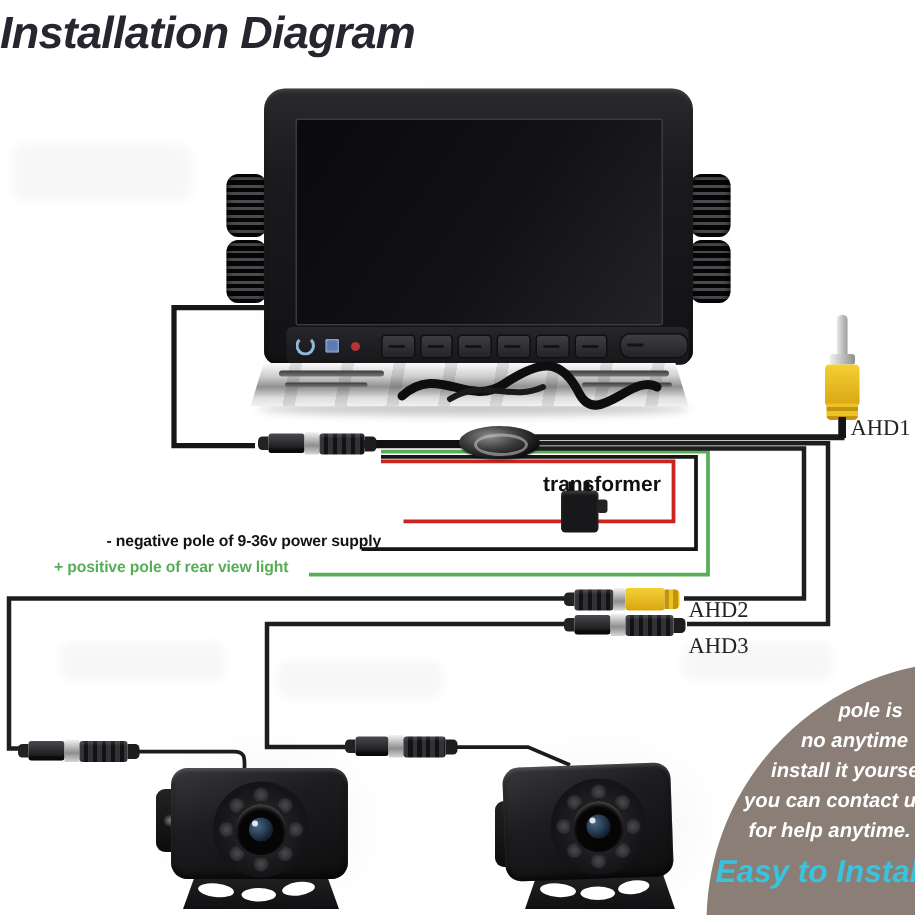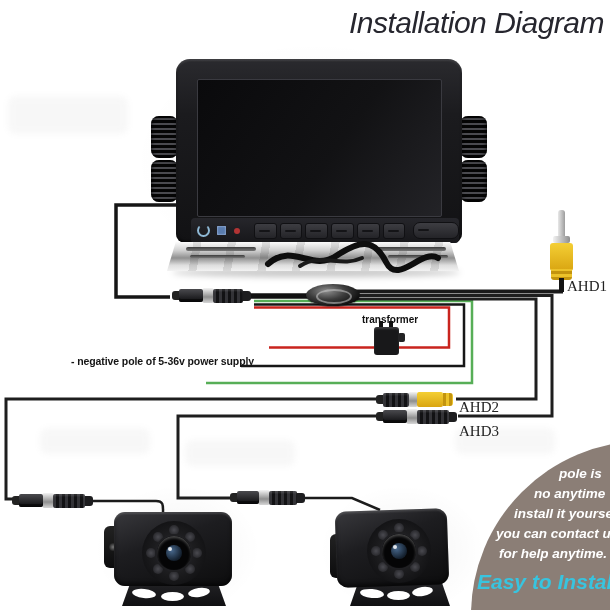--- a/index.html
+++ b/index.html
@@ -1,21 +1,21 @@
 <!DOCTYPE html>
 <html><head>
 <meta charset="utf-8">
 <style>
   html,body{margin:0;padding:0;background:#fff;}
   #stage{position:relative;width:610px;height:610px;background:#fff;overflow:hidden;
          font-family:"Liberation Sans",sans-serif;}
   .abs{position:absolute;}
 
   
-  .title{left:0;top:6px;width:604px;text-align:right;font-size:30px;font-weight:normal;
+  .title{left:0;top:6px;width:604px;text-align:left;font-size:30px;font-weight:bold;
          font-style:italic;color:#26262e;letter-spacing:-.5px;}
 
   
   .backdrop{background:radial-gradient(closest-side,rgba(0,0,0,.05),rgba(0,0,0,0));border-radius:50%;}
   .smudge{background:#9a9a9a;opacity:.07;filter:blur(3px);border-radius:8px;}
 
   
   .mon-body{left:176px;top:59px;width:286px;height:184px;border-radius:14px 14px 9px 9px;
     background:linear-gradient(180deg,#2a2a2e 0%,#1b1b1e 30%,#121214 100%);
     box-shadow:inset 0 2px 2px rgba(255,255,255,.10), inset 0 -2px 3px rgba(0,0,0,.6);}
@@ -59,21 +59,21 @@
     box-shadow:inset 0 2px 2px rgba(255,255,255,.12);}
   .av-capR{width:8px;height:10px;background:#1d1d1f;border-radius:0 3px 3px 0;}
 
   
   .rca-body-yellow{background:linear-gradient(180deg,#f4cf35,#d9a511);}
   .rca-ridges-h{background:repeating-linear-gradient(90deg,#c3940e 0 3px,#ecc229 3px 6px);}
 
   
   .wire-label{font-weight:bold;font-size:10.5px;letter-spacing:-.1px;white-space:nowrap;}
   .ahd{font-family:"Liberation Serif",serif;font-size:15px;color:#222;white-space:nowrap;}
-  .transformer-label{font-weight:bold;font-size:10px;color:#111;}
+  .transformer-label{font-weight:bold;font-size:14px;color:#111;}
   .transformer-box{left:374px;top:327px;width:25px;height:28px;background:#18181a;border-radius:3px;
     box-shadow:inset 0 2px 2px rgba(255,255,255,.15);}
   .transformer-nub{left:398px;top:333px;width:7px;height:9px;background:#232325;border-radius:2px;}
   .transformer-pin{width:4px;height:7px;background:#111;}
 
   
   .cam-body{border-radius:11px;background:linear-gradient(160deg,#38383c 0%,#1d1d20 40%,#0d0d0e 100%);
     box-shadow:inset 0 2px 2px rgba(255,255,255,.14), inset 0 -3px 4px rgba(0,0,0,.6);}
   .cam-mount{background:linear-gradient(180deg,#222,#0c0c0d);border-radius:6px;}
   .cam-screw{width:8px;height:8px;border-radius:50%;background:radial-gradient(#777,#222 70%);}
@@ -207,21 +207,22 @@
     <span class="av-capL"></span>
     <span class="av-bodyL" style="width:22px;"></span>
     <span class="av-ring"></span>
     <span class="av-bodyR" style="width:28px;"></span>
     <span class="av-capR"></span>
   </div>
 
   <div class="abs ahd" style="left:567px;top:278px;">AHD1</div>
   <div class="abs ahd" style="left:459px;top:399px;">AHD2</div>
   <div class="abs ahd" style="left:459px;top:423px;">AHD3</div>
-  <div class="abs wire-label" style="left:71px;top:355px;color:#141414;">- negative pole of 5-36v power supply</div>
+  <div class="abs wire-label" style="left:71px;top:355px;color:#141414;">- negative pole of 9-36v power supply</div>
+  <div class="abs wire-label" style="left:36px;top:372px;color:#57ae57;">+ positive pole of rear view light</div>
 
   <div class="abs cam-bracket" style="left:122px;top:580px;width:104px;height:26px;"></div>
   <div class="abs cam-hole" style="left:132px;top:589px;width:24px;height:9px;transform:rotate(6deg);"></div>
   <div class="abs cam-hole" style="left:161px;top:592px;width:23px;height:9px;"></div>
   <div class="abs cam-hole" style="left:188px;top:588px;width:22px;height:9px;transform:rotate(-8deg);"></div>
   <div class="abs cam-mount" style="left:104px;top:526px;width:18px;height:42px;"></div>
   <div class="abs cam-screw" style="left:109px;top:543px;"></div>
   <div class="abs cam-body" style="left:114px;top:512px;width:118px;height:74px;"></div>
   <div class="abs cam-ring" style="left:142px;top:521px;width:64px;height:64px;"></div>
   <div class="abs cam-led" style="left:169px;top:525px;"></div>

